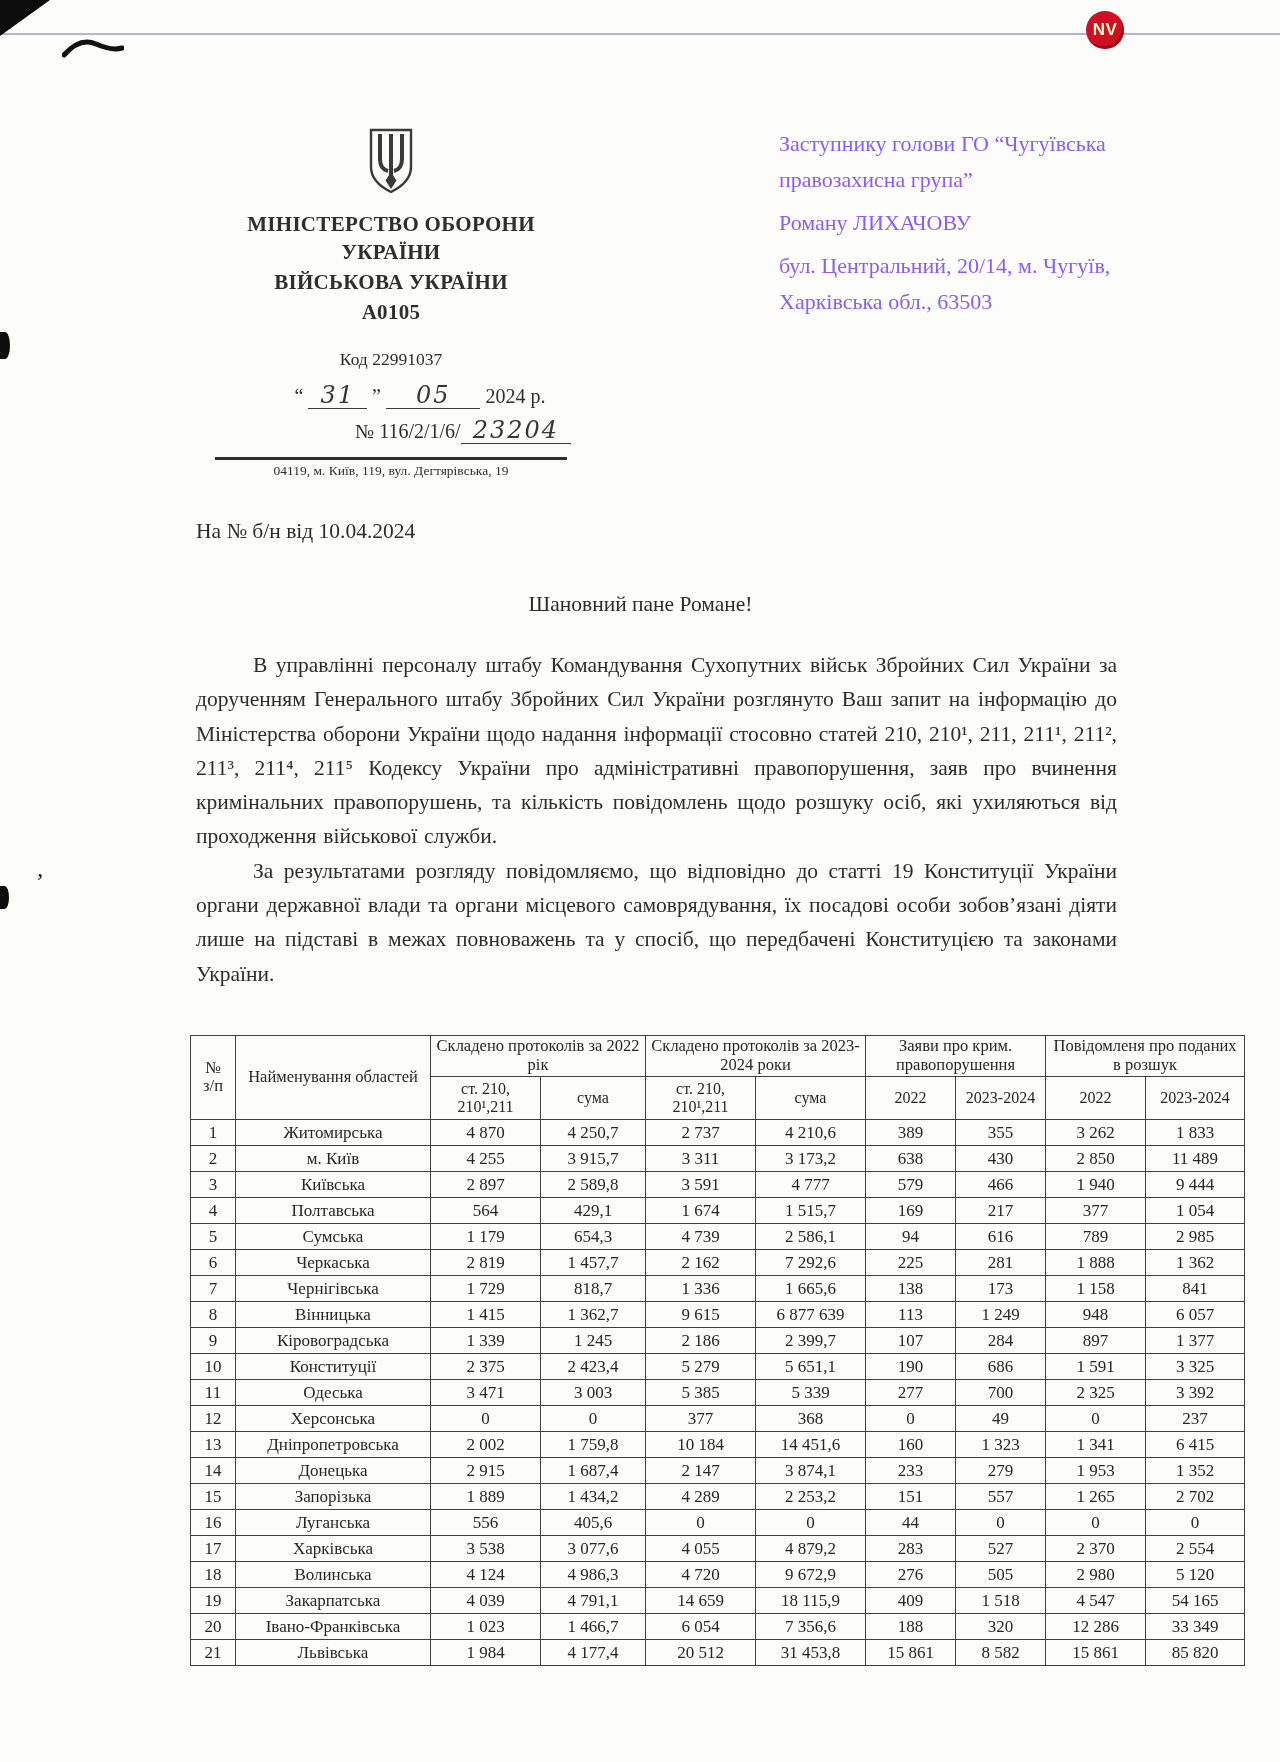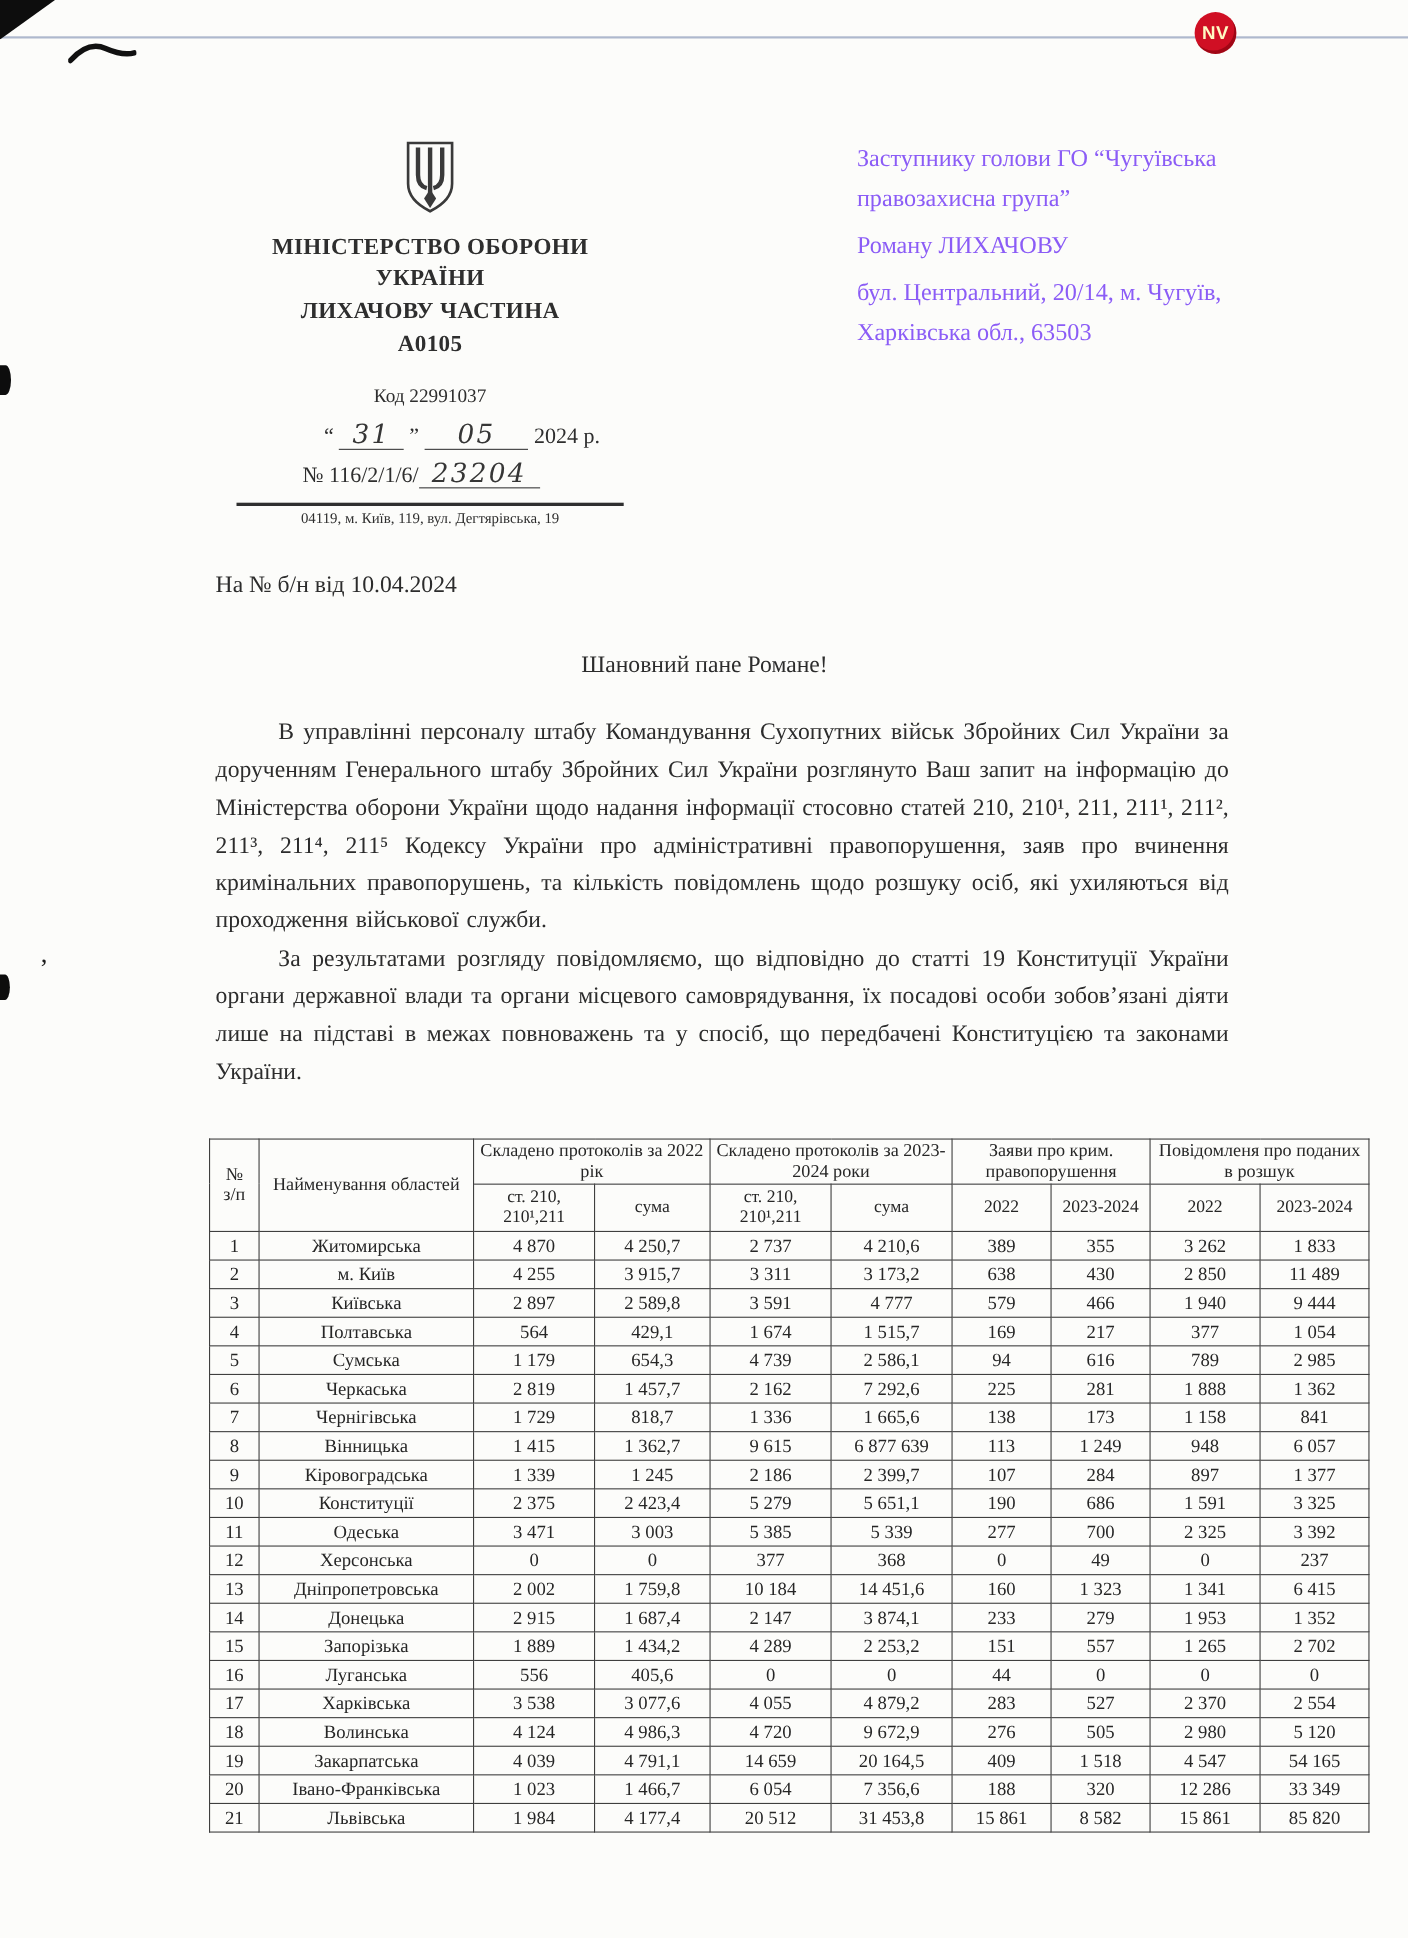--- a/index.html
+++ b/index.html
@@ -23,21 +23,21 @@
     font-family:"Liberation Sans","DejaVu Sans",sans-serif;font-weight:bold;font-size:17px;letter-spacing:.5px;
     box-shadow:inset -2px -3px 0 rgba(120,0,10,.55);
   }
   
   .letterhead{position:absolute;left:211px;top:128px;width:360px;text-align:center;color:#2e2e2e;}
   .emblem{height:66px;margin:0 auto 0 auto;}
   .org-line{font-weight:bold;font-size:21px;line-height:30px;letter-spacing:.3px;}
   .org-line.first{margin-top:17px;line-height:26px;}
   .code-line{font-size:17.5px;line-height:22px;margin-top:21px;}
   .date-line{font-size:20px;margin-top:13px;text-align:center;padding-left:58px;white-space:nowrap;}
-  .num-line{font-size:20px;margin-top:9px;text-align:left;padding-left:64px;white-space:nowrap;}
+  .num-line{font-size:20px;margin-top:9px;text-align:right;padding-left:64px;white-space:nowrap;}
   .hw{font-family:"DejaVu Serif",serif;font-style:italic;font-size:24px;letter-spacing:2px;color:#363636;}
   .u{border-bottom:1.4px solid #3a3a3a;display:inline-block;line-height:1.05;}
   .pad-s{padding:0 12px;}
   .pad-l{padding:0 30px;}
   .lh-divider{border:0;border-top:3px solid #2f2f2f;margin:13px 4px 2px 4px;}
   .lh-address{font-size:13.5px;line-height:17px;}
   
   .recipient{position:absolute;left:779px;top:126px;width:430px;font-size:22px;color:#8b5cf6;}
   .recipient div{line-height:36px;}
   .recipient .gap{margin-top:7px;}
@@ -84,21 +84,21 @@
         <g fill="none" stroke="#3a3a3a" stroke-width="4">
           <path d="M23 6 v42"></path>
           <path d="M12 6 v25 q0 10 8 12"></path>
           <path d="M34 6 v25 q0 10 -8 12"></path>
         </g>
         <path d="M23 44 l-5.5 8.5 5.5 8.5 5.5 -8.5 Z" fill="#3a3a3a"></path>
       </svg>
     </div>
     <div class="org-line first">МІНІСТЕРСТВО ОБОРОНИ</div>
     <div class="org-line">УКРАЇНИ</div>
-    <div class="org-line">ЛИХАЧОВУ ЧАСТИНА</div>
+    <div class="org-line">ВІЙСЬКОВА УКРАЇНИ</div>
     <div class="org-line">А0105</div>
     <div class="code-line">Код 22991037</div>
     <div class="date-line">
       <span>“</span>
       <span class="hw u pad-s">31</span>
       <span>”</span>
       <span class="hw u pad-l">05</span>
       <span>2024 р.</span>
     </div>
     <div class="num-line">
@@ -373,21 +373,21 @@
           <td>505</td>
           <td>2 980</td>
           <td>5 120</td>
         </tr>
         <tr>
           <td>19</td>
           <td>Закарпатська</td>
           <td>4 039</td>
           <td>4 791,1</td>
           <td>14 659</td>
-          <td>20 164,5</td>
+          <td>18 115,9</td>
           <td>409</td>
           <td>1 518</td>
           <td>4 547</td>
           <td>54 165</td>
         </tr>
         <tr>
           <td>20</td>
           <td>Івано-Франківська</td>
           <td>1 023</td>
           <td>1 466,7</td>

